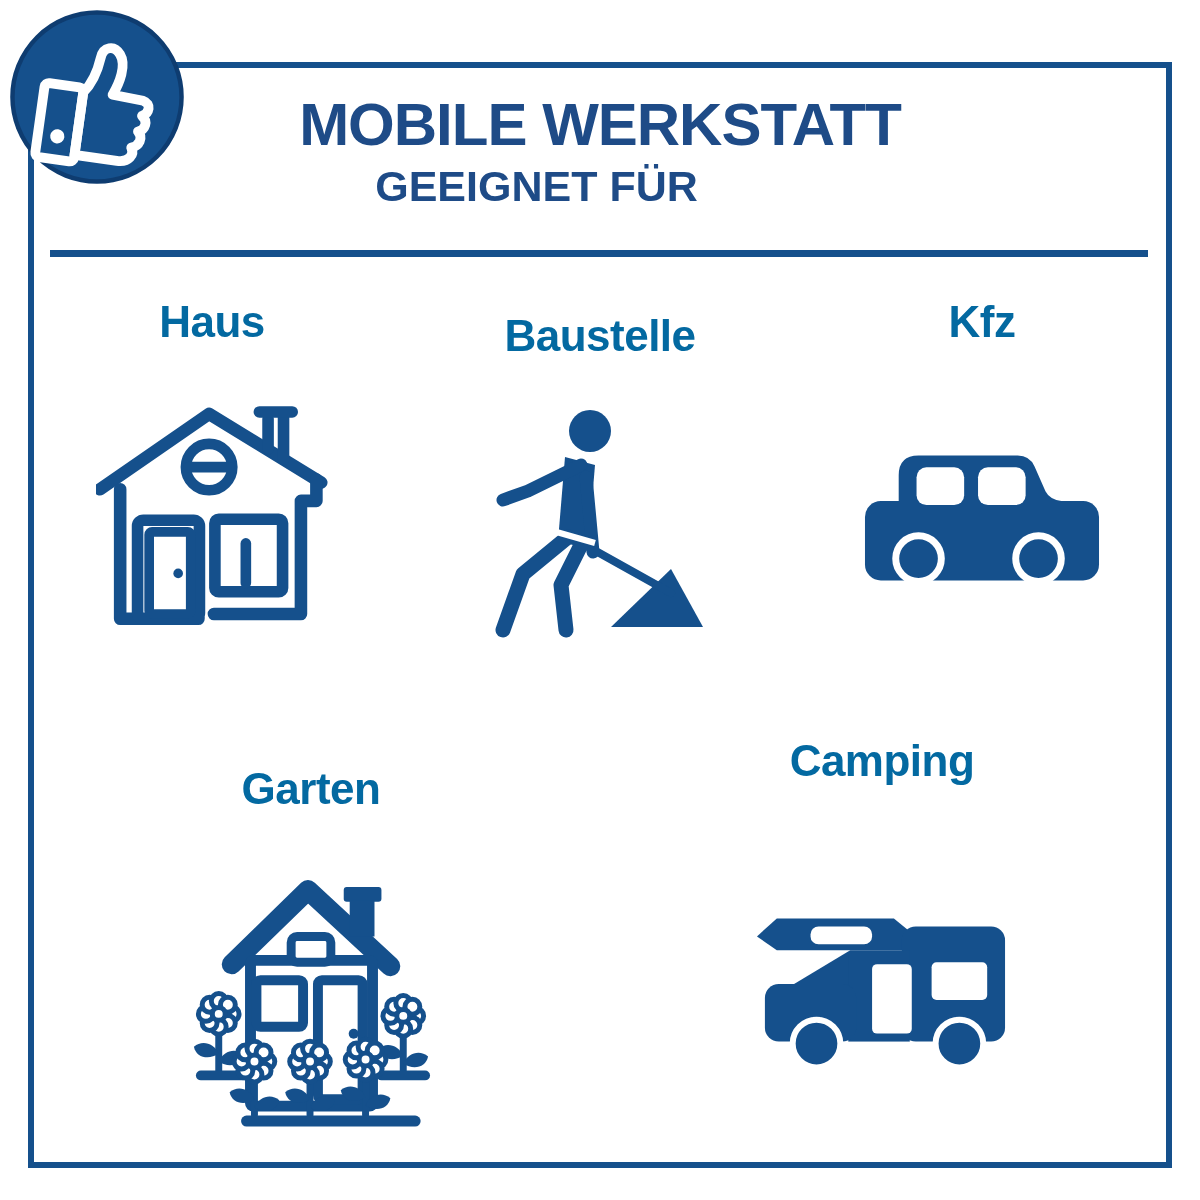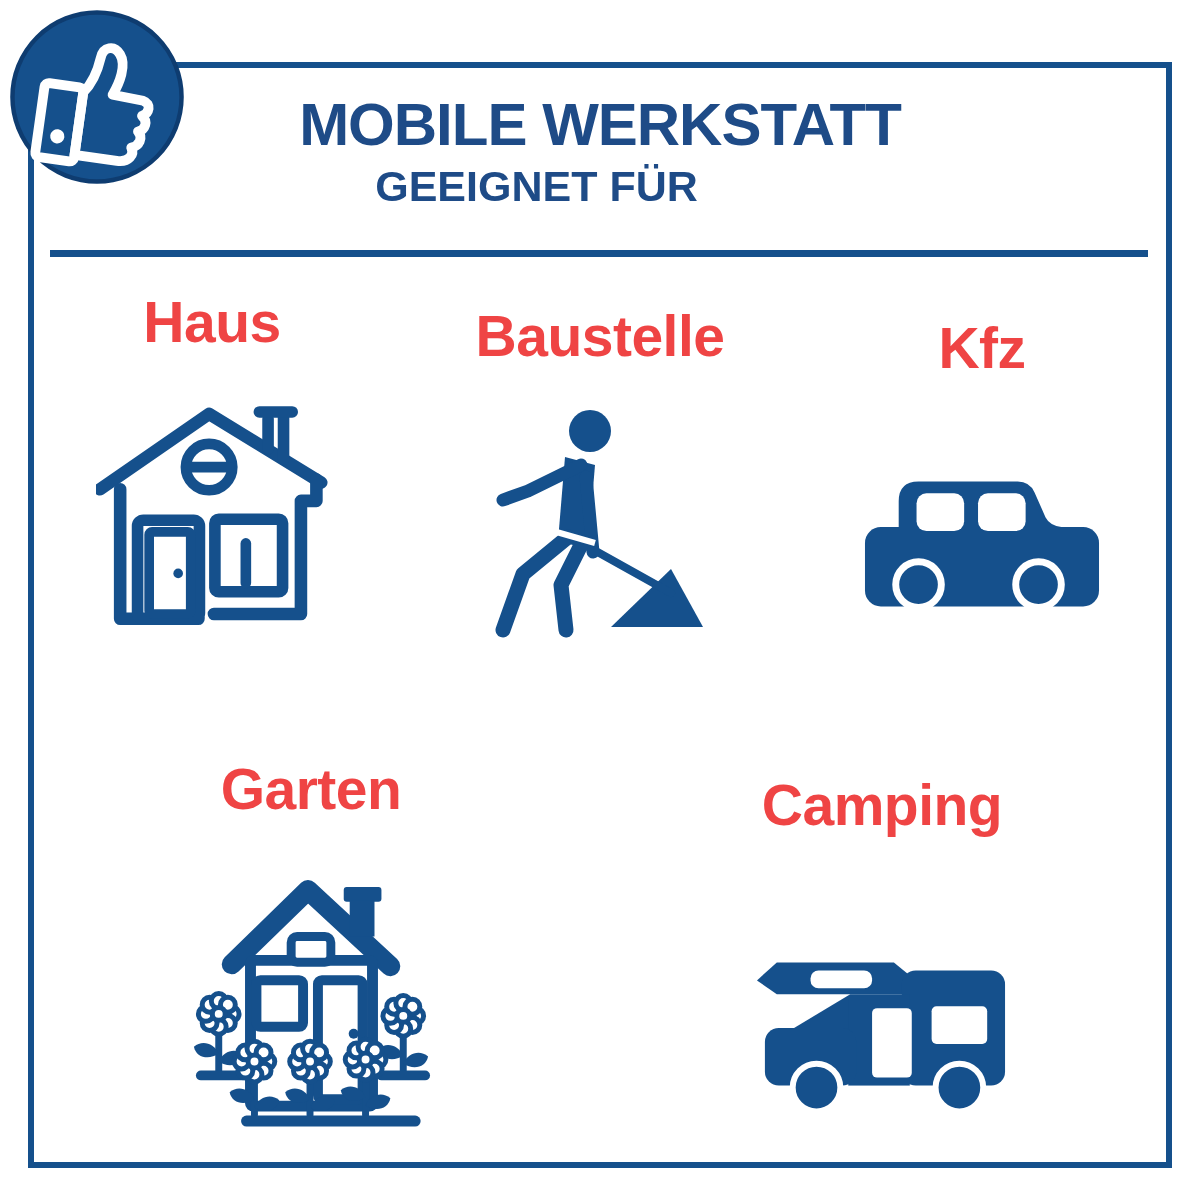--- a/index.html
+++ b/index.html
@@ -8,33 +8,33 @@
   .card{position:absolute;left:28px;top:62px;width:1132px;height:1094px;
         border:6px solid #15508C;background:#fff;}
   .badge{position:absolute;left:8px;top:8px;width:178px;height:178px;z-index:5;}
   .badge svg{width:100%;height:100%;display:block;}
   .title{position:absolute;left:0;top:90px;width:1200px;text-align:center;
          font-size:60px;font-weight:bold;color:#1E4B87;letter-spacing:-1px;z-index:2;}
   .subtitle{position:absolute;left:0;top:162px;width:1073px;text-align:center;
             font-size:43px;font-weight:bold;color:#1E4B87;letter-spacing:0;z-index:2;}
   .divider{position:absolute;left:50px;top:250px;width:1098px;height:7px;background:#15508C;z-index:2;}
   .cell{position:absolute;display:flex;flex-direction:column;align-items:center;z-index:2;}
-  .cat-label{height:52px;line-height:52px;font-size:57px;font-weight:bold;color:#ef4444;
+  .cat-label{height:52px;line-height:52px;font-size:44px;font-weight:bold;color:#0369a1;
              letter-spacing:-0.5px;white-space:nowrap;}
   .icon{display:block;}
   .icon svg{width:100%;height:100%;display:block;}
   .c-haus{left:92px;top:296px;width:240px;}
   .c-haus .icon{width:232px;height:255px;margin-top:37px;}
   .c-baustelle{left:480px;top:310px;width:240px;}
   .c-baustelle .icon{width:210px;height:240px;margin-top:47px;}
-  .c-kfz{left:862px;top:296px;width:240px;margin-top:26px;}
+  .c-kfz{left:862px;top:296px;width:240px;}
   .c-kfz .icon{width:238px;height:148px;margin-top:89px;}
   .c-garten{left:187px;top:735px;width:248px;margin-top:28px;}
   .c-garten .icon{width:248px;height:258px;margin-top:58px;}
-  .c-camping{left:752px;top:735px;width:260px;margin-top:44px;}
+  .c-camping{left:752px;top:735px;width:260px;}
   .c-camping .icon{width:258px;height:174px;margin-top:111px;}
 </style>
 </head>
 <body>
 
 <div class="page">
 
   <div class="card"></div>
 
   <div class="badge">

